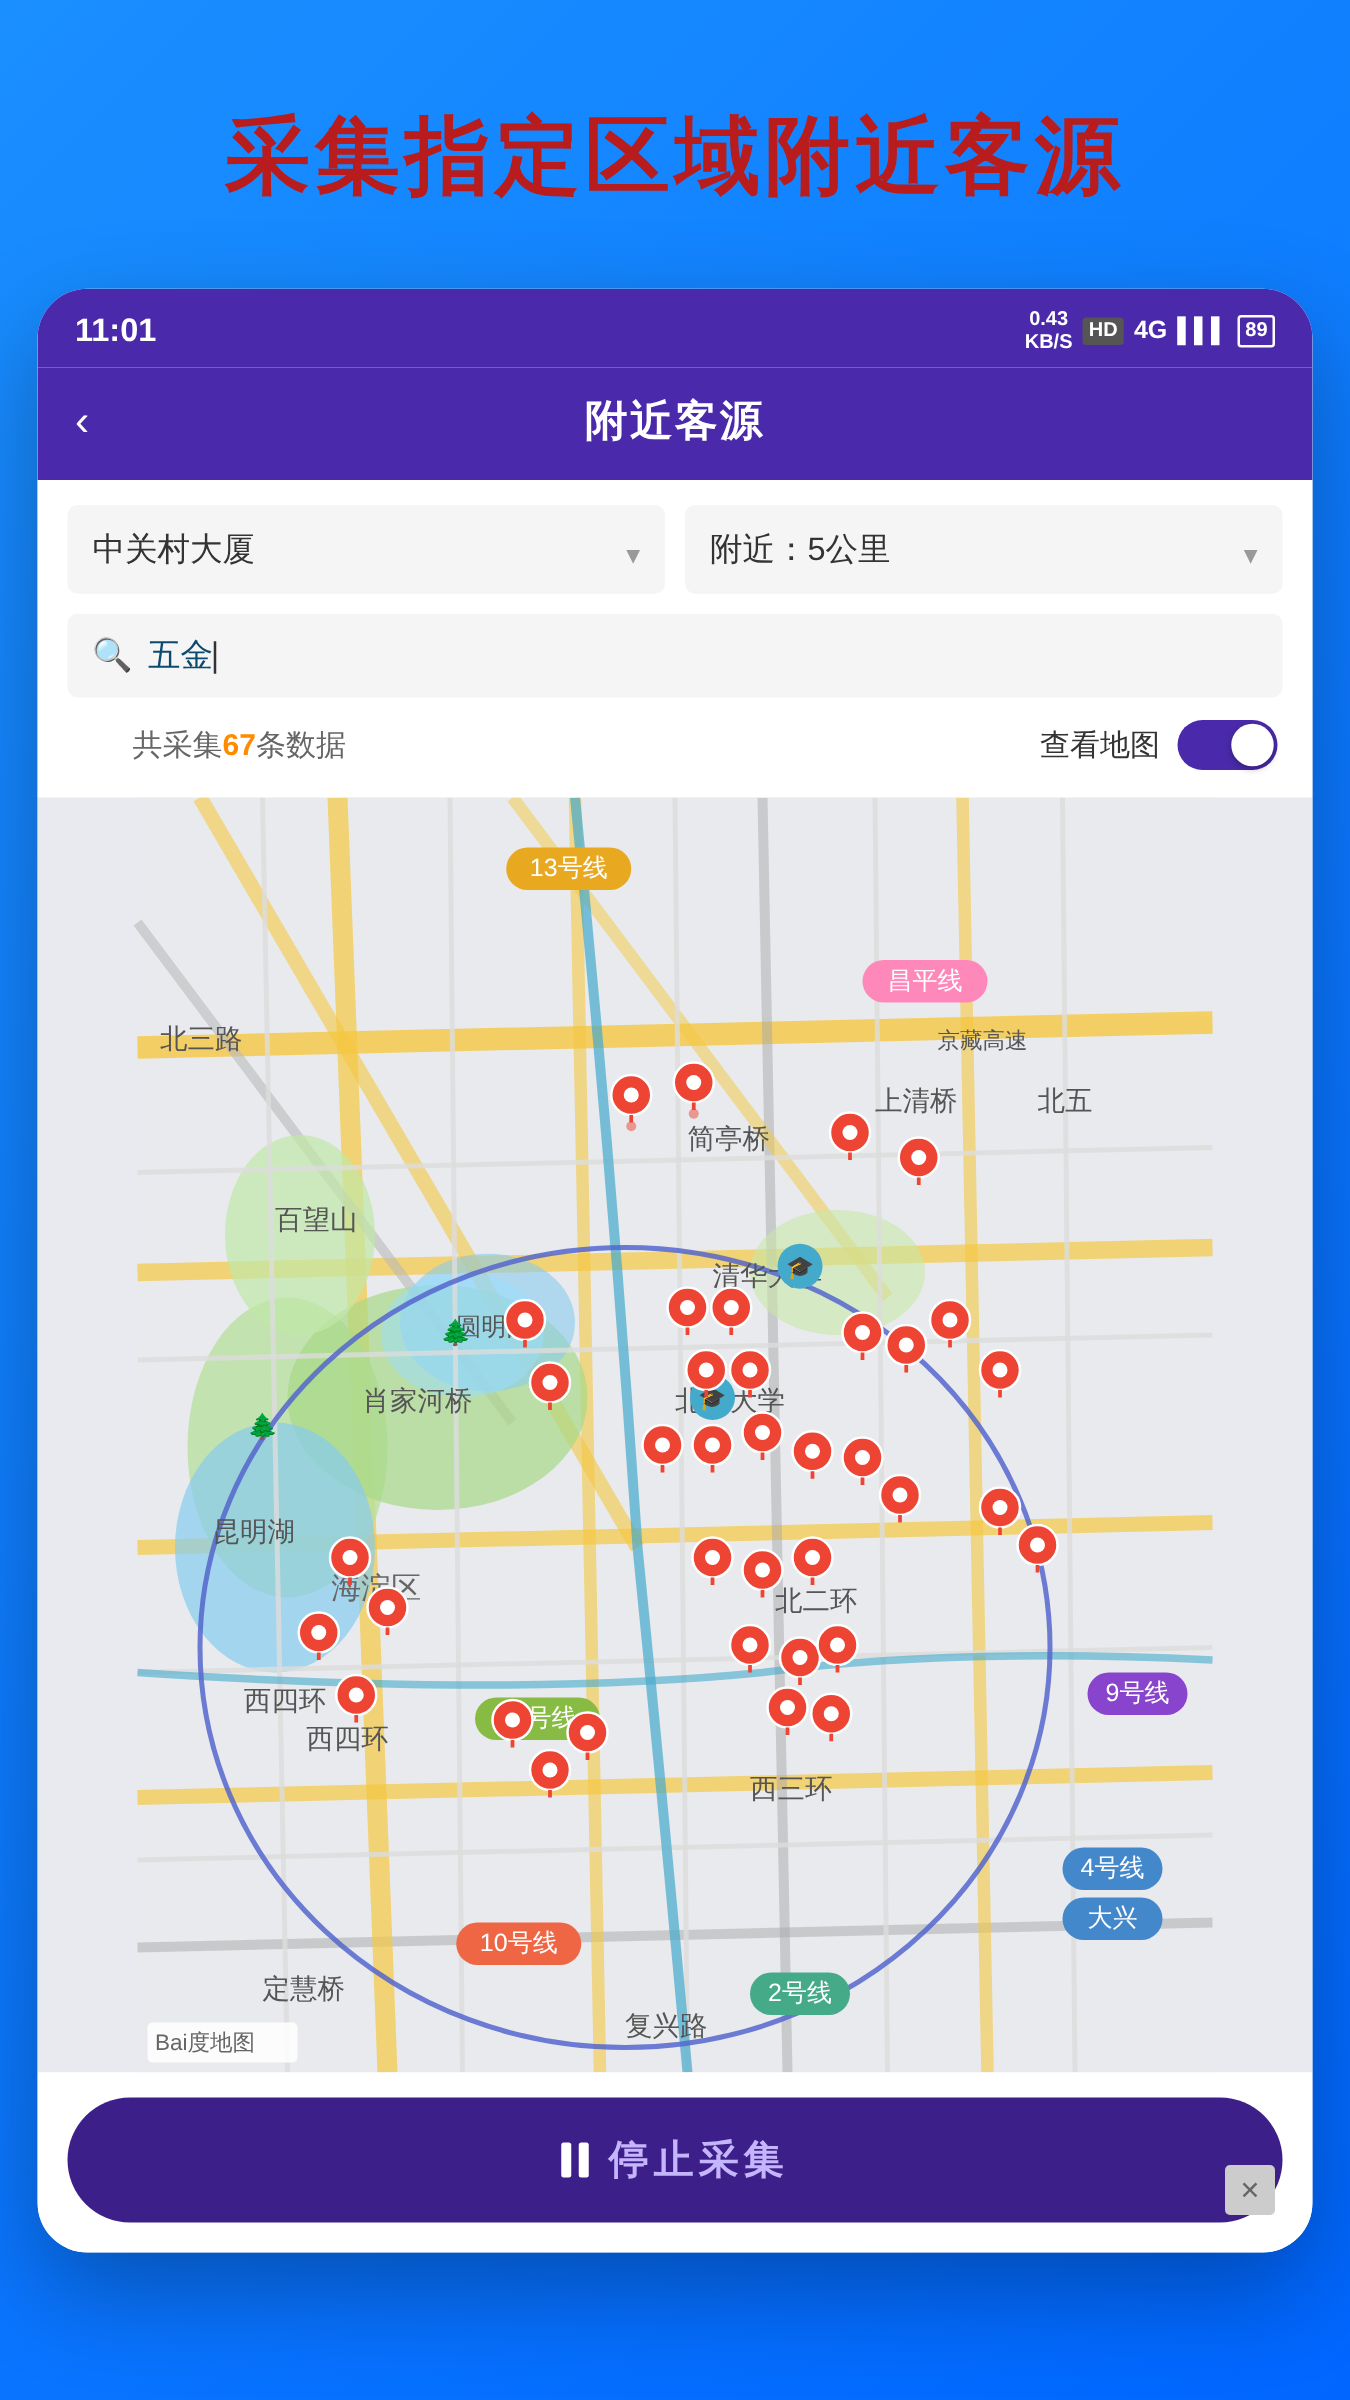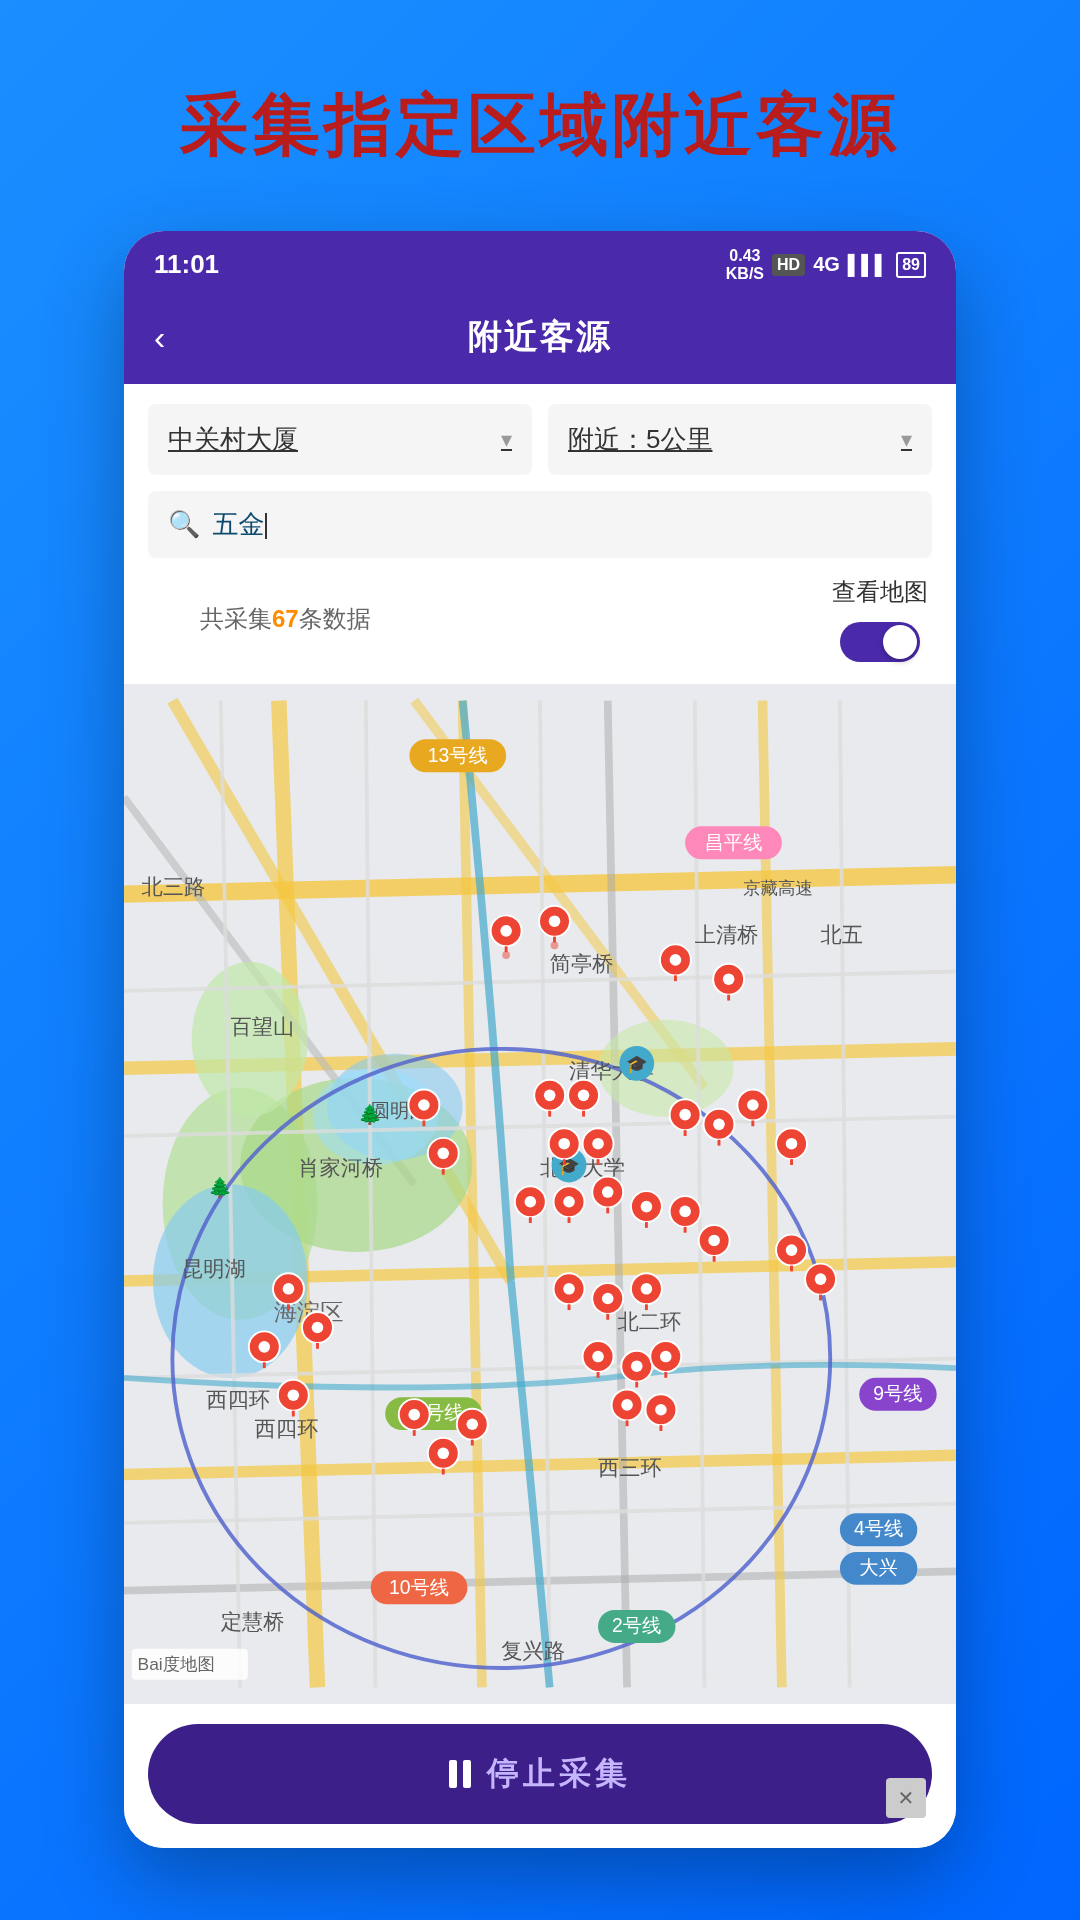--- a/index.html
+++ b/index.html
@@ -17,21 +17,21 @@
     .headline {
       color: #b91c1c;
       font-size: 68px;
       font-weight: 900;
       text-align: center;
       padding: 80px 60px 60px;
       letter-spacing: 4px;
     }
 
     .phone-frame {
-      width: 832px;
+      width: 1020px;
       background: white;
       border-radius: 40px;
       overflow: hidden;
       box-shadow: 0 30px 80px rgba(0,0,0,0.3);
     }
 
     
     .status-bar {
       background: #4a2aab;
       color: white;
@@ -93,24 +93,23 @@
     }
     .dropdown {
       flex: 1;
       background: #f5f5f5;
       border: none;
       border-radius: 8px;
       padding: 18px 20px;
       font-size: 26px;
       color: #333;
       display: flex;
-      align-items: center;
+      align-items: flex-end;
       justify-content: space-between;
       cursor: pointer;
-      text-decoration: underline;
     }
     .dropdown-text { color: #333; }
     .dropdown-arrow { color: #999; font-size: 22px; }
 
     .search-row {
       background: #f5f5f5;
       border-radius: 8px;
       padding: 16px 20px;
       display: flex;
       align-items: center;
@@ -141,21 +140,20 @@
       align-items: center;
       justify-content: space-between;
       padding: 4px 4px 8px;
     }
     .stats-text { font-size: 24px; color: #666; margin-left: 48px; }
     .stats-count { color: #ff8c00; font-weight: 700; }
     .map-toggle-area {
       display: flex;
       align-items: center;
       gap: 14px;
-      flex-direction: column;
     }
     .map-label { font-size: 24px; color: #333; }
     .toggle-switch {
       width: 80px;
       height: 40px;
       background: #4a2aab;
       border-radius: 20px;
       position: relative;
       cursor: pointer;
     }

